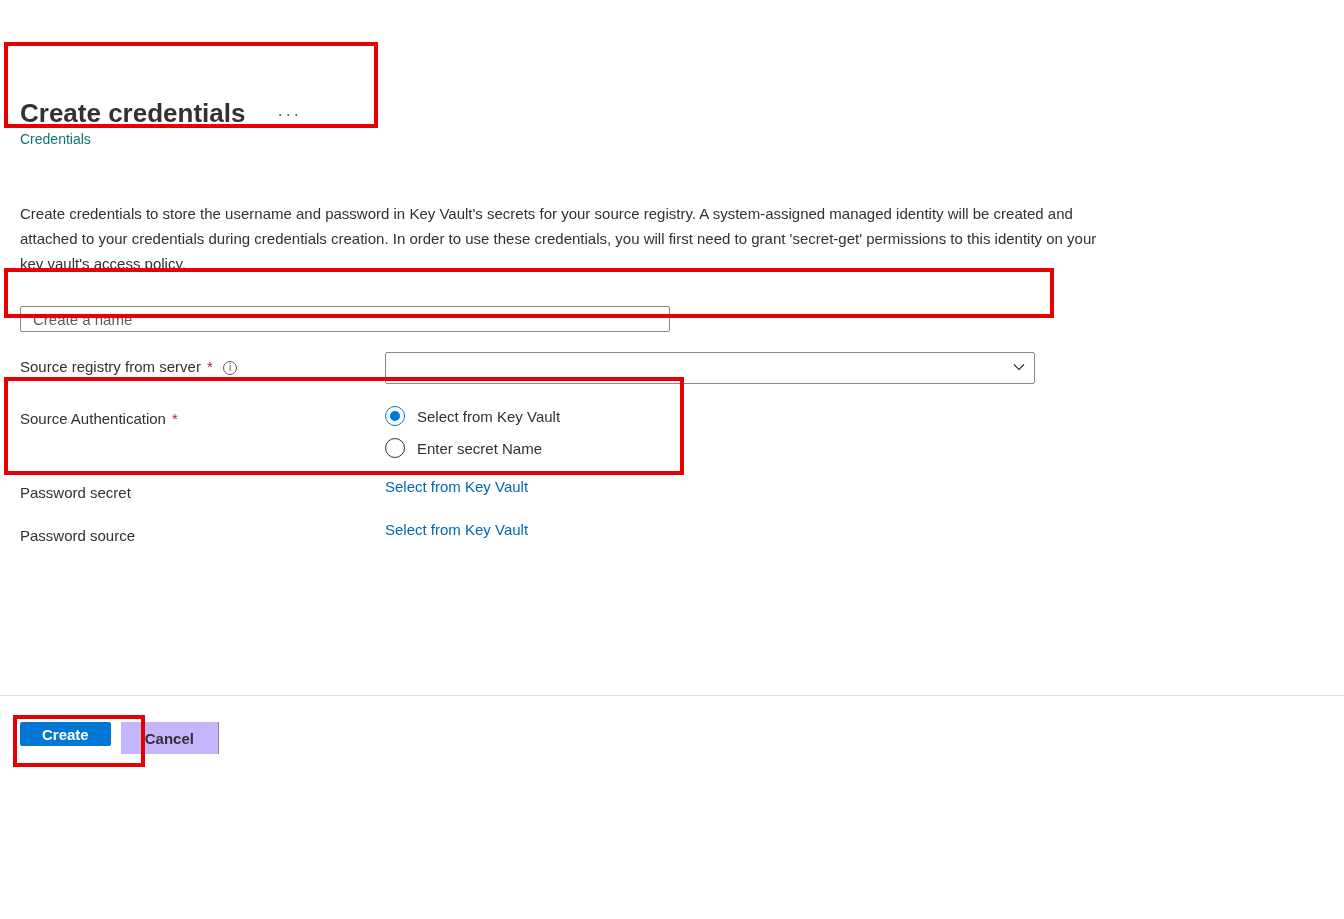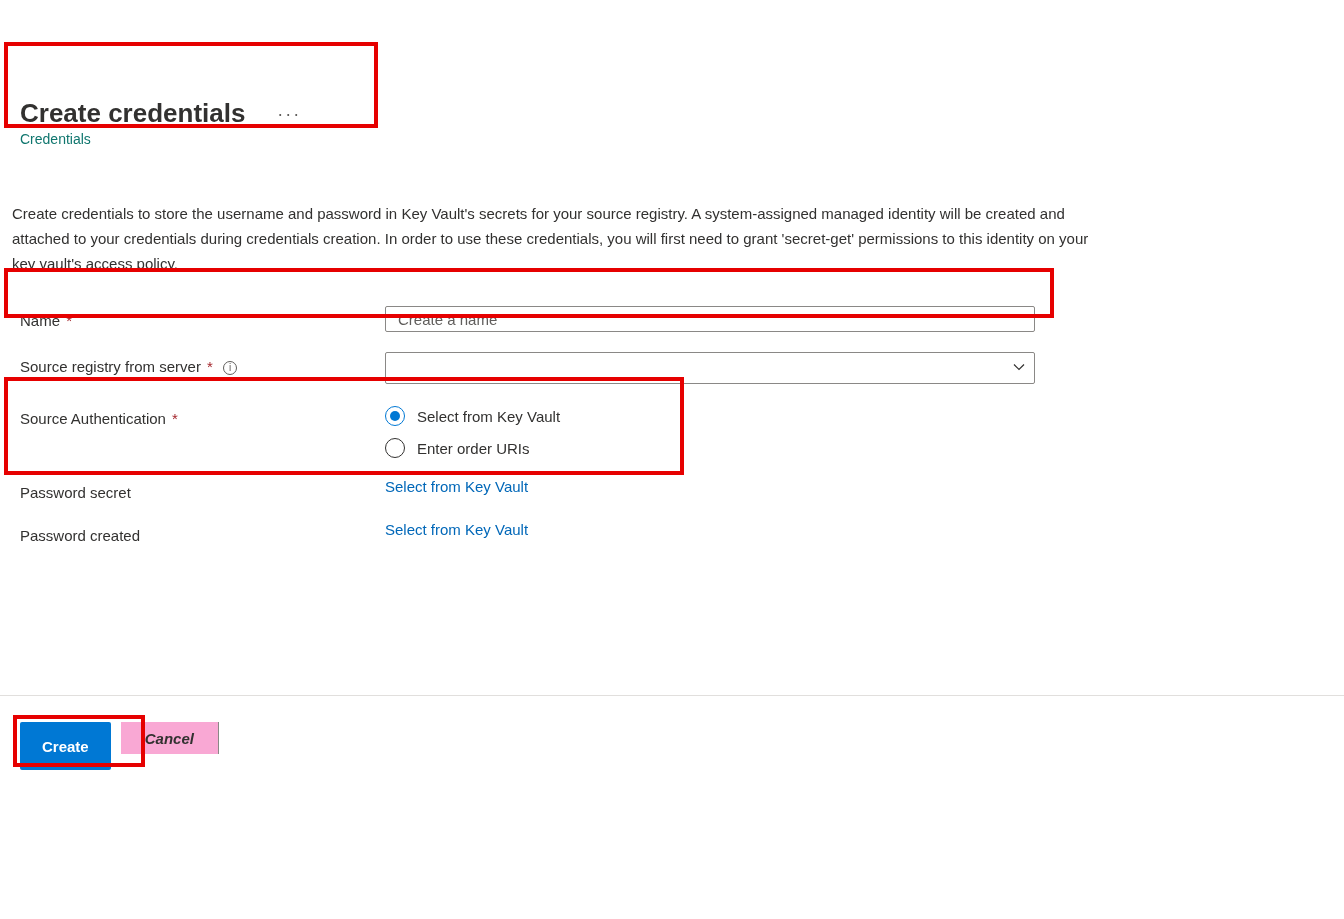--- a/index.html
+++ b/index.html
@@ -40,21 +40,21 @@
       letter-spacing: 2px;
       position: relative;
       top: -4px;
     }
     .page-subtitle {
       font-size: 14px;
       color: #0f766e;
       margin-top: 2px;
     }
     .description {
-      padding: 45px 20px 10px 12px;
+      padding: 45px 20px 10px 20px;
       font-size: 15px;
       color: #323130;
       line-height: 1.65;
       max-width: 1130px;
     }
     .form-section {
       padding: 20px 20px 0 20px;
     }
     .form-row {
       display: flex;
@@ -180,40 +180,39 @@
       position: absolute;
       top: 722px;
       left: 20px;
       display: flex;
       gap: 10px;
     }
     .btn-primary {
       background: #0078d4;
       color: #ffffff;
       border: none;
-      height: 48px;
+      height: 24px;
       padding: 0 22px;
       font-size: 15px;
       font-weight: 600;
       font-family: inherit;
       cursor: pointer;
       border-radius: 2px;
     }
     .btn-secondary {
-      background: #f9a8d4;
+      background: #c4b5fd;
       color: #323130;
       border: none;
       border-right: 1px solid #8a8886;
       height: 32px;
       padding: 0 24px;
       font-size: 15px;
       font-weight: 600;
       font-family: inherit;
       cursor: pointer;
-      font-style: italic;
     }
     
     .highlight-box {
       position: absolute;
       border: 4px solid #e60000;
       pointer-events: none;
     }
     .hl-header {
       top: 42px;
       left: 4px;
@@ -248,24 +247,20 @@
     <h1 class="page-title">Create credentials</h1>
     <span class="ellipsis-icon">···</span>
     <div class="page-subtitle">Credentials</div>
   </div>
 
   <div class="description">Create credentials to store the username and password in Key Vault's secrets for your source registry. A system-assigned managed identity will be created and attached to your credentials during credentials creation. In order to use these credentials, you will first need to grant 'secret-get' permissions to this identity on your key vault's access policy.</div>
 
   <div class="form-section">
 
     <div class="form-row">
-      <div class="form-label">
-        <span>Name</span>
-        <span class="required-asterisk">*</span>
-      </div>
       <div class="form-control-cell">
         <input type="text" class="text-input" placeholder="Create a name" style="">
       </div>
     </div>
 
     <div class="form-row">
       <div class="form-label">
         <span>Source registry from server</span>
         <span class="required-asterisk">*</span>
         <span class="info-icon">i</span>
@@ -290,38 +285,38 @@
       <div class="form-control-cell">
         <div class="radio-group">
           <label class="radio-item">
             <span class="radio-circle selected">
               <span class="radio-inner"></span>
             </span>
             <span class="radio-label">Select from Key Vault</span>
           </label>
           <label class="radio-item">
             <span class="radio-circle"></span>
-            <span class="radio-label">Enter order URIs</span>
+            <span class="radio-label">Enter secret Name</span>
           </label>
         </div>
       </div>
     </div>
 
     <div class="form-row">
       <div class="form-label">
         <span>Password secret</span>
       </div>
       <div class="form-control-cell">
         <span class="link-text">Select from Key Vault</span>
       </div>
     </div>
 
     <div class="form-row">
       <div class="form-label">
-        <span>Password created</span>
+        <span>Password source</span>
       </div>
       <div class="form-control-cell">
         <span class="link-text">Select from Key Vault</span>
       </div>
     </div>
 
   </div>
 
   <div class="footer-divider"></div>
 

